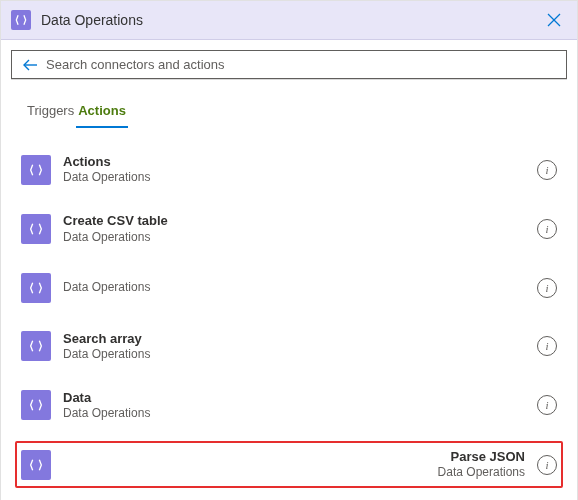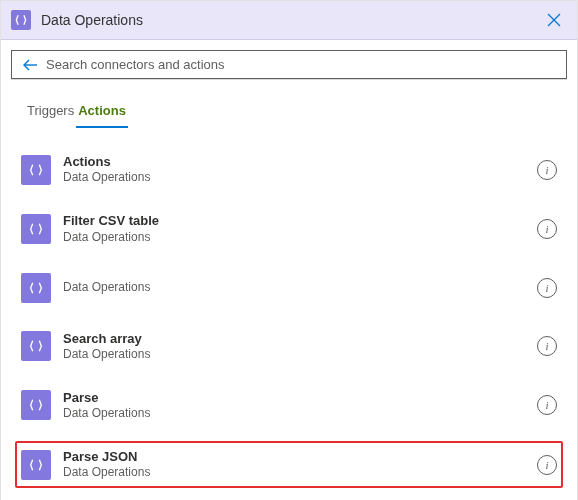--- a/index.html
+++ b/index.html
@@ -100,20 +100,21 @@
       align-items: center;
       padding: 8px 6px;
       gap: 12px;
       cursor: pointer;
       border-radius: 2px;
       margin-bottom: 12px;
     }
     .action-row.highlighted {
       outline: 2px solid #e62e2e;
       outline-offset: -2px;
+      text-align: right;
     }
     .action-icon {
       width: 30px;
       height: 30px;
       background: #8378de;
       border-radius: 2px;
       display: flex;
       align-items: center;
       justify-content: center;
       flex-shrink: 0;
@@ -198,21 +199,21 @@
     </div>
 
     <div class="action-row">
       <div class="action-icon">
         <svg width="16" height="16" viewBox="0 0 24 24" fill="none" stroke="#fff" stroke-width="2">
             <path d="M7 4 L4 12 L7 20"></path>
             <path d="M17 4 L20 12 L17 20"></path>
           </svg>
       </div>
       <div class="action-text">
-        <div class="action-name">Filter CSV table</div>
+        <div class="action-name">Create CSV table</div>
         <div class="action-subtitle">Data Operations</div>
       </div>
       <div class="info-btn">i</div>
     </div>
 
     <div class="action-row">
       <div class="action-icon">
         <svg width="16" height="16" viewBox="0 0 24 24" fill="none" stroke="#fff" stroke-width="2">
             <path d="M7 4 L4 12 L7 20"></path>
             <path d="M17 4 L20 12 L17 20"></path>
@@ -239,21 +240,21 @@
     </div>
 
     <div class="action-row">
       <div class="action-icon">
         <svg width="16" height="16" viewBox="0 0 24 24" fill="none" stroke="#fff" stroke-width="2">
             <path d="M7 4 L4 12 L7 20"></path>
             <path d="M17 4 L20 12 L17 20"></path>
           </svg>
       </div>
       <div class="action-text">
-        <div class="action-name">Parse</div>
+        <div class="action-name">Data</div>
         <div class="action-subtitle">Data Operations</div>
       </div>
       <div class="info-btn">i</div>
     </div>
 
     <div class="action-row highlighted">
       <div class="action-icon">
         <svg width="16" height="16" viewBox="0 0 24 24" fill="none" stroke="#fff" stroke-width="2">
             <path d="M7 4 L4 12 L7 20"></path>
             <path d="M17 4 L20 12 L17 20"></path>

